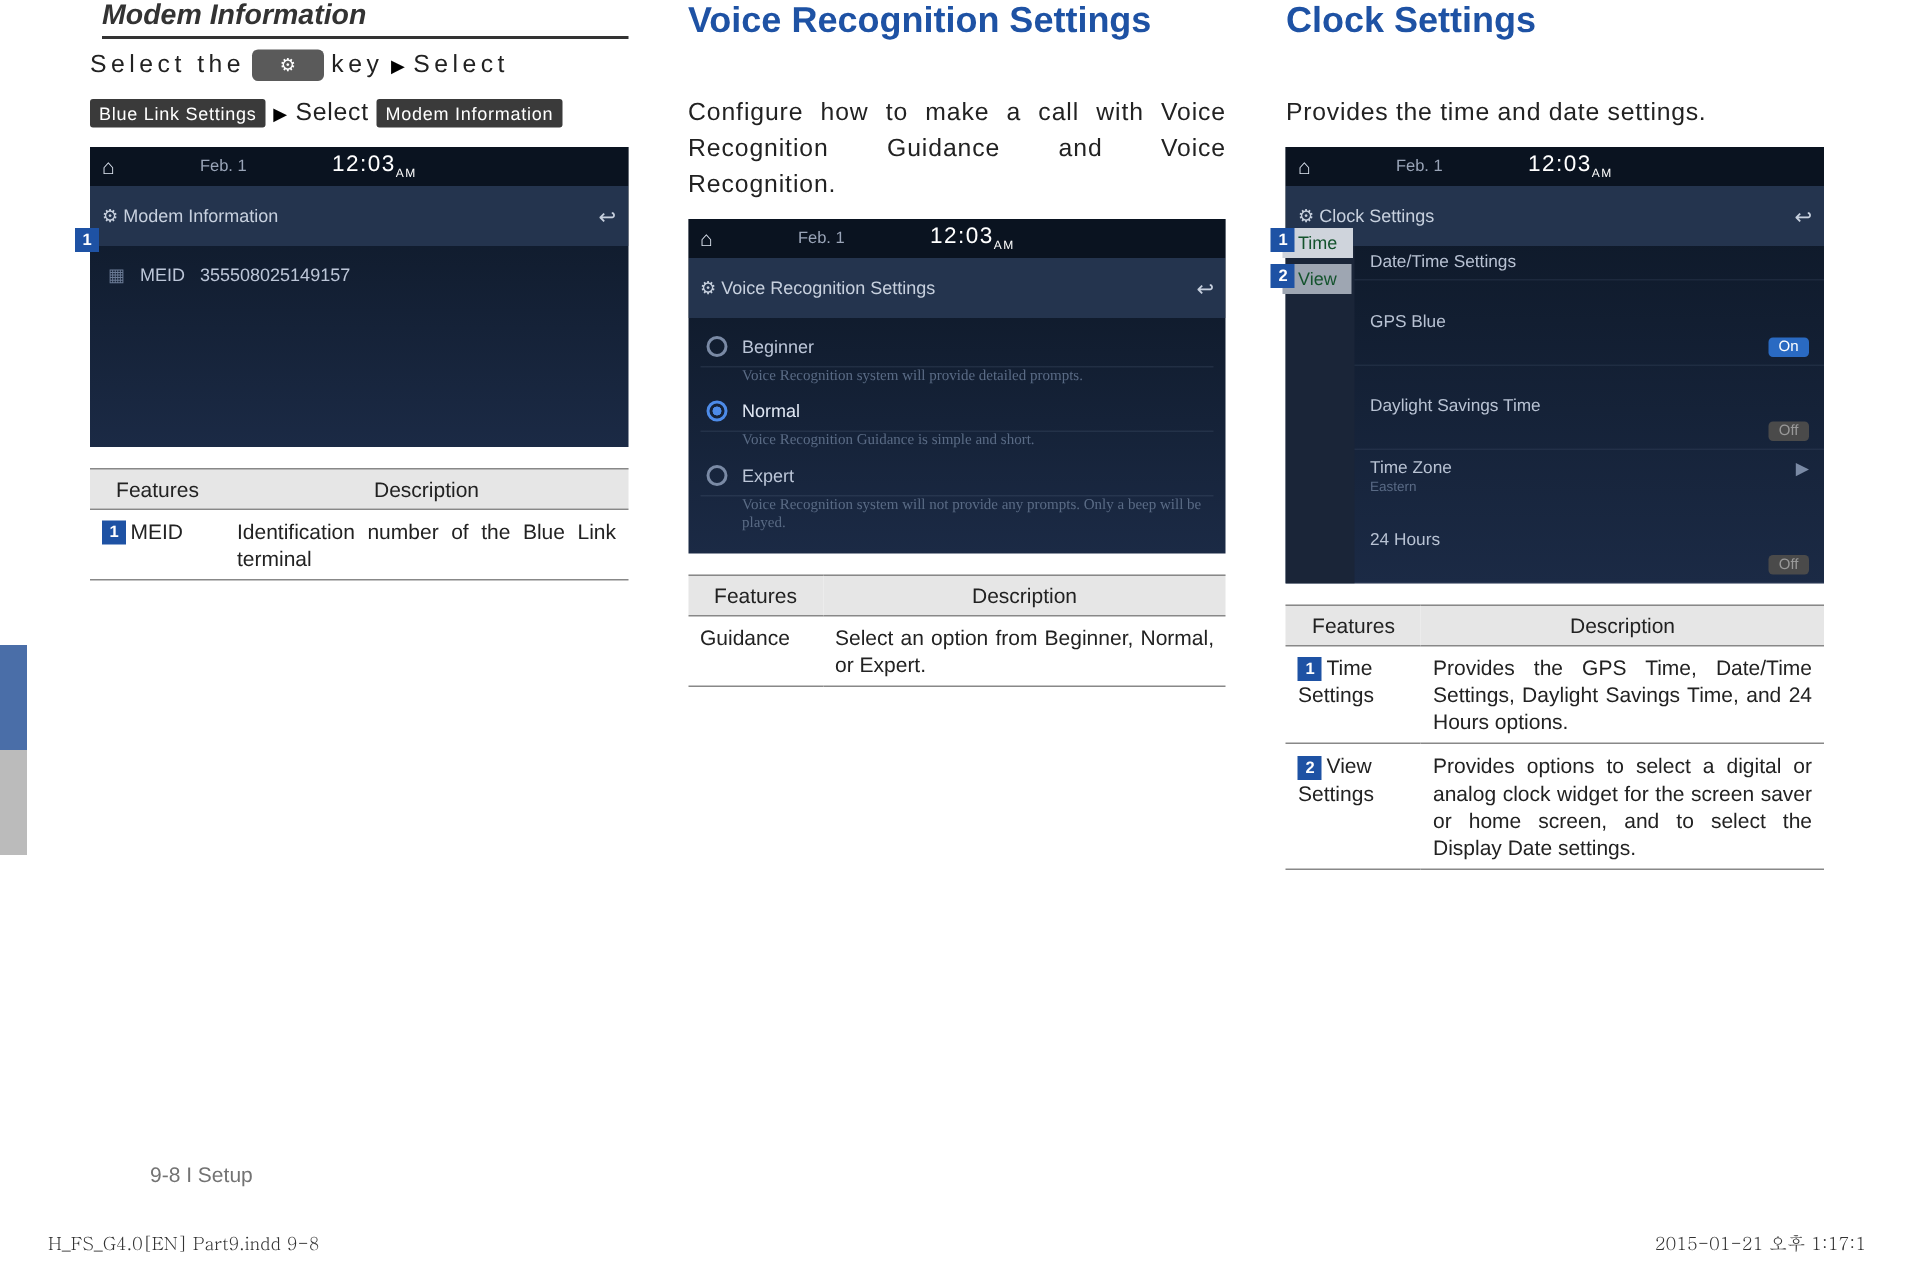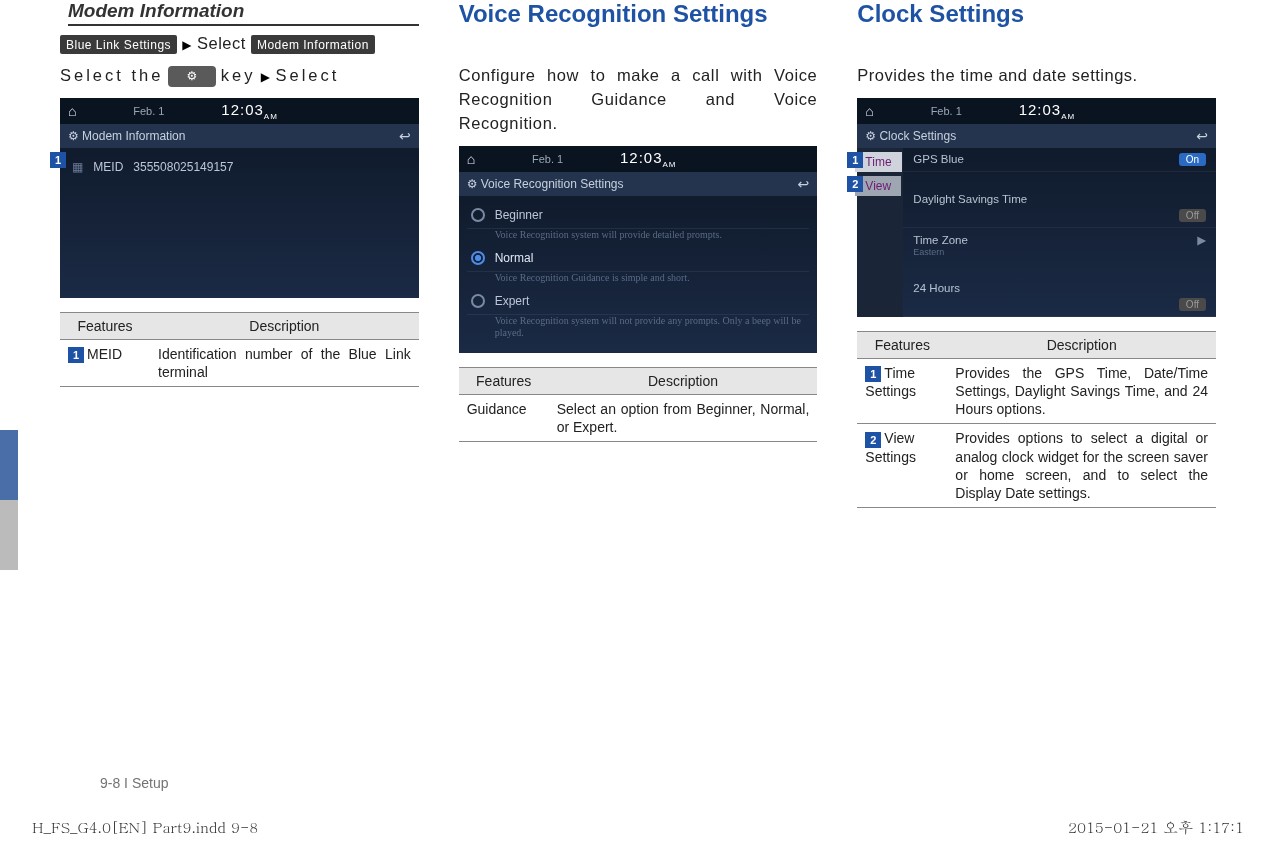--- a/index.html
+++ b/index.html
@@ -134,21 +134,21 @@
       gap: 12px;
       font-size: 12px;
       color: #dfe6f2;
     }
     .screenshot .topbar .home { font-size: 14px; }
     .screenshot .topbar .date { color: #9aa5b8; flex: 1; text-align: center; font-size: 11px; }
     .screenshot .topbar .time { color: #fff; font-size: 15px; letter-spacing: 1px; }
     .screenshot .subbar {
       display: flex;
       align-items: center;
-      height: 24px;
+      height: 40px;
       background: #24344e;
       padding: 0 8px;
       font-size: 12px;
       color: #c7d0de;
       justify-content: space-between;
     }
     .screenshot .body { padding: 6px 8px 10px 8px; min-height: 80px; }
     .screenshot .row {
       display: flex;
       align-items: center;
@@ -161,21 +161,21 @@
     .radio {
       width: 14px; height: 14px; border-radius: 50%;
       border: 2px solid #7a8aa5; display: inline-block;
     }
     .radio.on { border-color: #4d8be8; background: radial-gradient(circle, #4d8be8 40%, transparent 45%); }
     .hint { color: #5a6b85; font-size: 10px; padding-left: 28px; line-height: 1.2; padding-bottom: 4px; font-family: Liberation Serif, serif; }
     .side-label {
       position: absolute;
       left: -2px;
       background: #cfd4dc;
-      color: #701a75;
+      color: #14532d;
       font-size: 12px;
       padding: 3px 10px;
       display: flex;
       align-items: center;
       gap: 4px;
     }
     .tab-blue {
       position: absolute;
       left: -10px;
       background: #1e52a4;
@@ -183,38 +183,38 @@
       width: 16px; height: 16px;
       font-size: 11px; font-weight: bold;
       display: flex; align-items:center; justify-content:center;
     }
     .toggle {
       font-size: 10px;
       padding: 1px 7px;
       border-radius: 3px;
       color: #fff;
     }
-    .toggle.on { background: #2a6ac2; }
+    .toggle.on { background: #2a6ac2; margin-top: 33px; }
     .toggle.off { background: #4a4a4a; color: #999; margin-top: 32px; }
     .footer {
       position: absolute;
       bottom: 60px;
       left: 100px;
       font-size: 14px;
       color: #737373;
     }
     .print-line {
       position: absolute;
       bottom: 14px;
       left: 32px;
       right: 32px;
       display: flex;
       justify-content: space-between;
       font-family: "Batang", "Times New Roman", serif;
-      font-size: 15px;
+      font-size: 12px;
       color: #333;
     }
     .back-icon { font-size: 14px; }
     .clock-leftcol {
       width: 46px;
       background: #1a2538;
     }
     .clock-wrap { display: flex; }
     .clock-right { flex: 1; }
     .clock-row {
@@ -227,34 +227,34 @@
 </head>
 <body>
 
 <div class="side-tab"></div>
 <div class="side-tab-gray"></div>
 
 <div class="page-columns">
 
   <div class="col">
     <div class="subheading">Modem Information</div>
-    <div class="instr">
-      <span class="btn-dark">Blue Link Settings</span>
-      <span class="triangle">▶</span>
-      <span>Select</span>
-      <span class="btn-dark">Modem Information</span>
-    </div>
     <div class="instr">
       <span class="instr-wide">Select the</span>
       <span class="btn-gray-icon">
         <span>⚙</span>
       </span>
       <span class="instr-wide">key</span>
       <span class="triangle">▶</span>
       <span class="instr-wide">Select</span>
+    </div>
+    <div class="instr">
+      <span class="btn-dark">Blue Link Settings</span>
+      <span class="triangle">▶</span>
+      <span>Select</span>
+      <span class="btn-dark">Modem Information</span>
     </div>
 
     <div style="position:relative; margin-top:10px;">
       <div class="screenshot" style="height:200px;">
         <div class="topbar">
           <span class="home">⌂</span>
           <span class="date">Feb.   1</span>
           <span class="time">
             <span>12:03</span><sub style="font-size:8px;">AM</sub>
           </span>
@@ -355,20 +355,24 @@
           </span>
           <span style="flex:1"></span>
         </div>
         <div class="subbar">
           <span>⚙ <span>Clock Settings</span></span>
           <span class="back-icon">↩</span>
         </div>
         <div class="clock-wrap">
           <div class="clock-leftcol"></div>
           <div class="clock-right">
+            <div class="clock-row">
+                <span>Date/Time Settings</span>
+                <span></span>
+              </div>
             <div class="clock-row">
                 <span>GPS Blue</span>
                 <span class="toggle on">On</span>
               </div>
             <div class="clock-row">
                 <span>Daylight Savings Time</span>
                 <span class="toggle off">Off</span>
               </div>
             <div class="clock-row" style="border-bottom:none; padding-bottom:0;">
                 <span>Time Zone</span>

